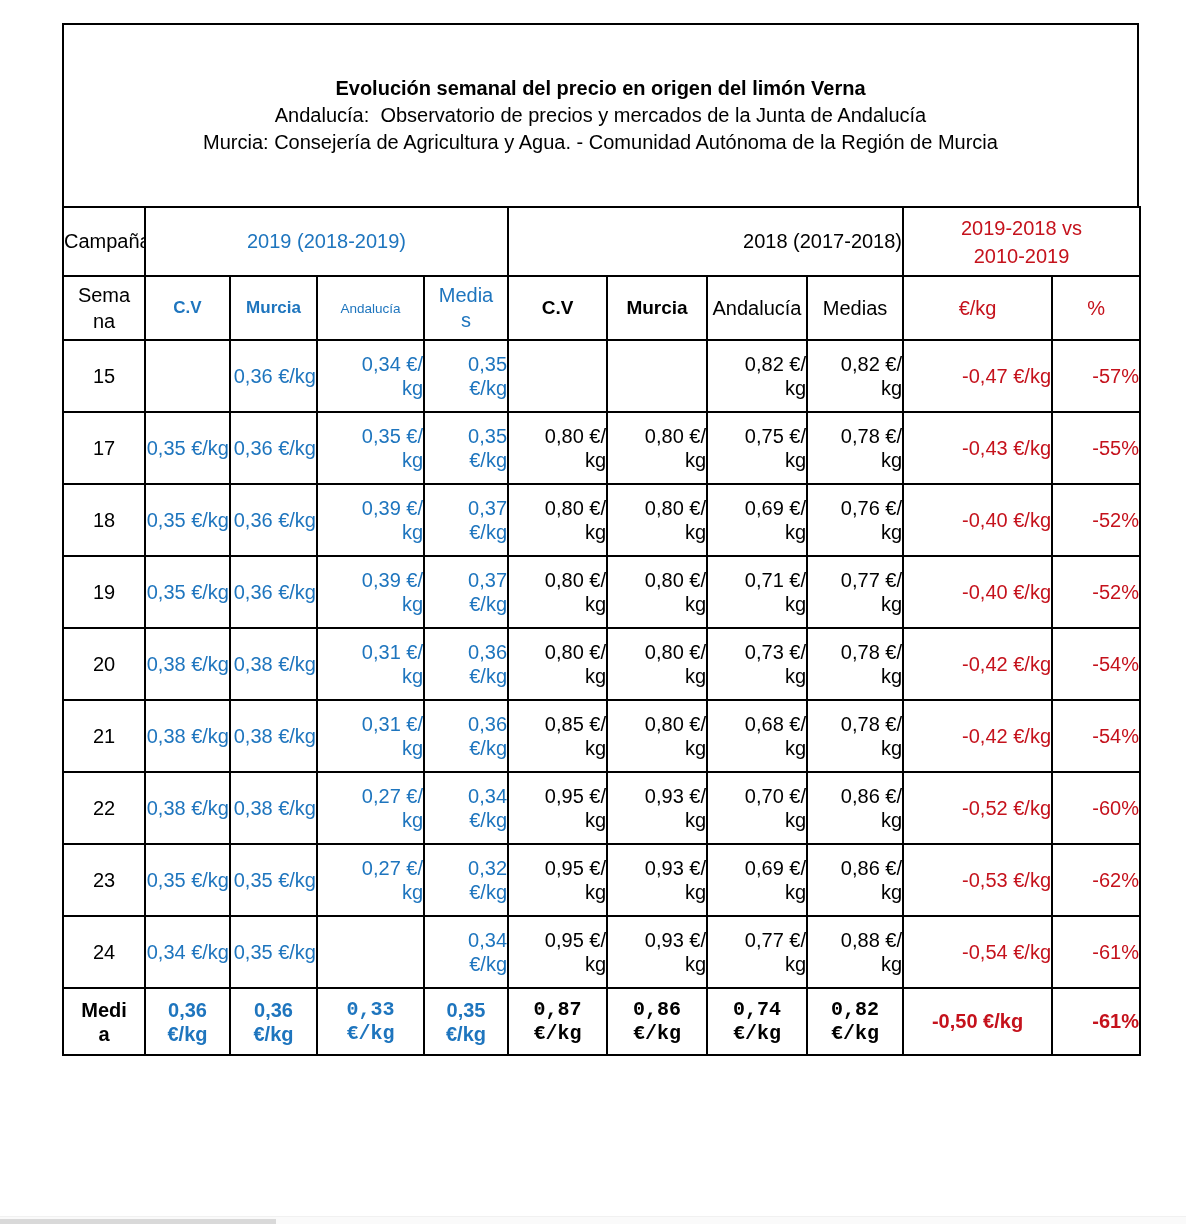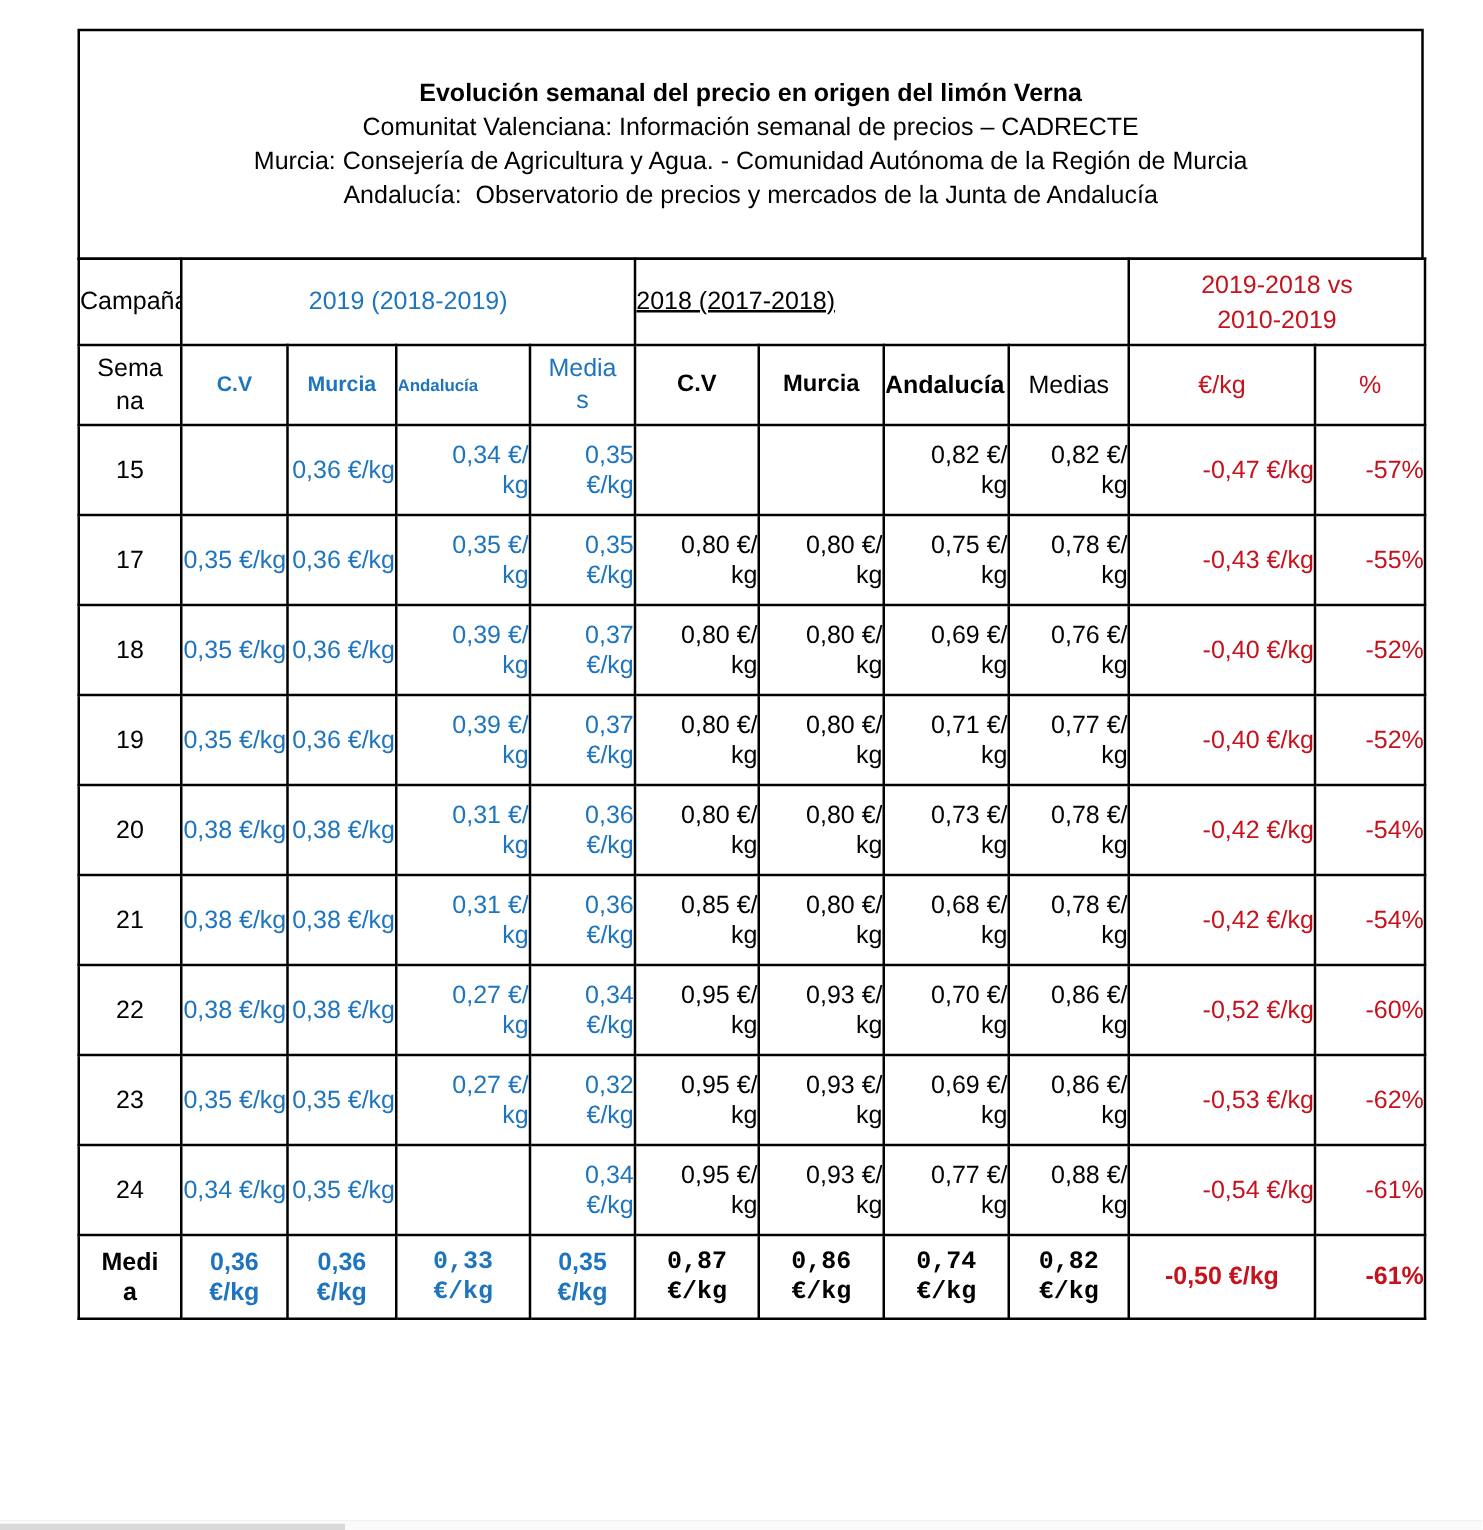--- a/index.html
+++ b/index.html
@@ -29,31 +29,31 @@
     overflow:hidden; padding:0;
   }
   tr.r-campana { height:69px; }
   tr.r-sem     { height:64px; }
   tr.r-data    { height:72px; }
   tr.r-media   { height:67px; }
 
   
   .c-camp { font-size:13px; text-align:center; }
   .g19 { color:var(--blue); font-size:21px; text-align:center; }
-  .g18 { color:#000; font-size:21px; text-align:left;text-decoration:underline; }
+  .g18 { color:#000; font-size:21px; text-align:right; }
   .gvs { color:var(--red); font-size:20px; text-align:center; }
   .vs-inner { display:inline-block; width:152px; line-height:1.4; }
   .c-sem { text-align:center; font-size:16px; }
   .sem-inner { display:inline-block; width:54px; word-break:break-all; line-height:1.3; }
   .h19 { color:var(--blue); }
   .h18 { color:#000; }
   .hcv,.hmu { font-weight:bold; text-align:center; }
   .h19.hcv,.h19.hmu { font-size:17px; }
   .h18.hcv,.h18.hmu { font-size:19px; }
-  .hand { font-weight:bold; font-size:14px;border-radius:14px; }
+  .hand { font-weight:normal; text-align:center; font-size:14px;border-radius:14px; }
   .h19.hand { font-size:13.5px; }
   .hme { text-align:center; font-size:20px; }
   .medias-inner { display:inline-block; width:58px; word-break:break-all; line-height:1.25; }
   .heur,.hpct { color:var(--red); text-align:center; font-size:20px; }
 
   
   .wk  { text-align:center; }
   .p19 { color:var(--blue); text-align:right; padding:0 10px 0 14px; line-height:1.2; }
   .pa19{ color:var(--blue); text-align:right; padding-right:14px; line-height:1.2; }
   .p18 { color:#000; text-align:right; padding-right:12px; line-height:1.2; }
@@ -77,23 +77,22 @@
   }
   .hscroll-thumb {
     position:absolute; left:0; top:2px; width:276px; height:5px; background:#d9d9d9;
   }
 </style>
 </head>
 <body>
 
 <div class="title-box">
   <div class="title-line bold">Evolución semanal del precio en origen del limón Verna</div>
-  <div class="title-line">Comunitat Valenciana: Información semanal de precios – CADRECTE</div>
+  <div class="title-line">Andalucía:  Observatorio de precios y mercados de la Junta de Andalucía</div>
   <div class="title-line">Murcia: Consejería de Agricultura y Agua. - Comunidad Autónoma de la Región de Murcia</div>
-  <div class="title-line">Andalucía:  Observatorio de precios y mercados de la Junta de Andalucía</div>
 </div>
 
 <table class="price">
   <colgroup>
     <col style="width:82px">
       <col style="width:85px">
       <col style="width:87px">
       <col style="width:107px">
     <col style="width:84px">
       <col style="width:99px">

